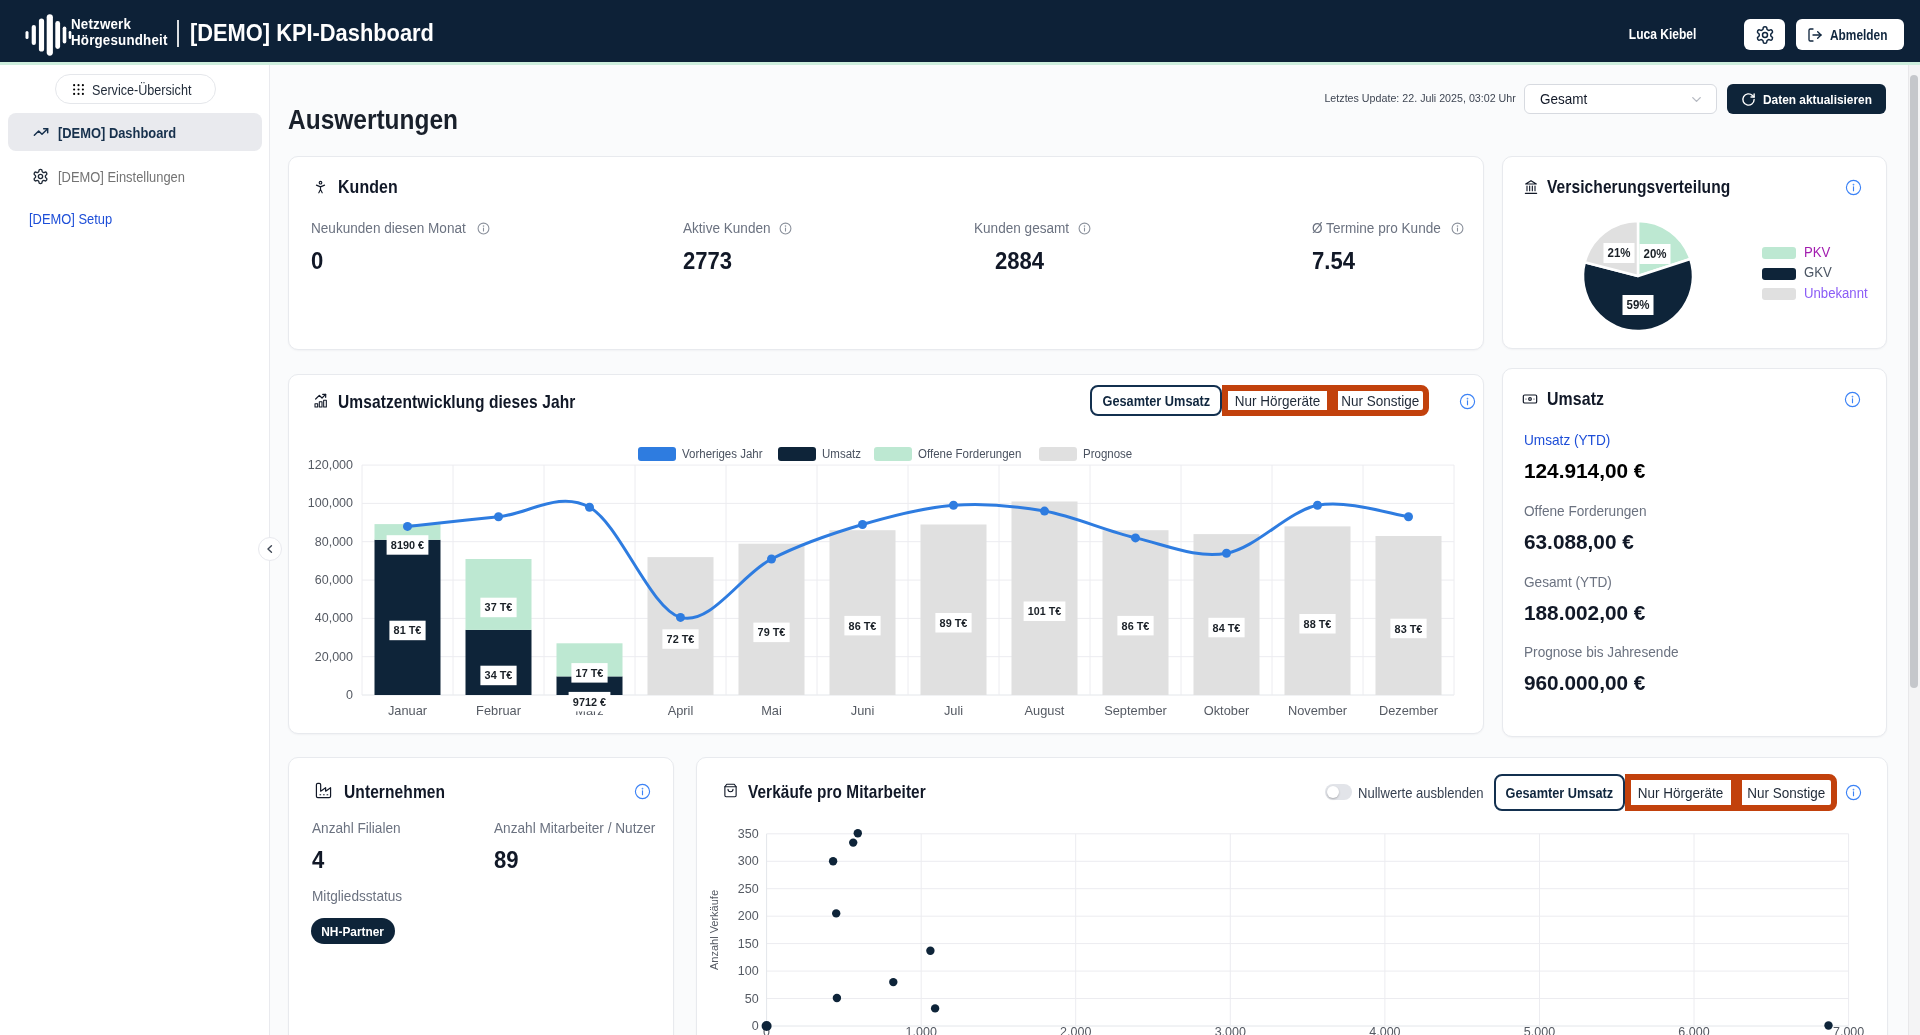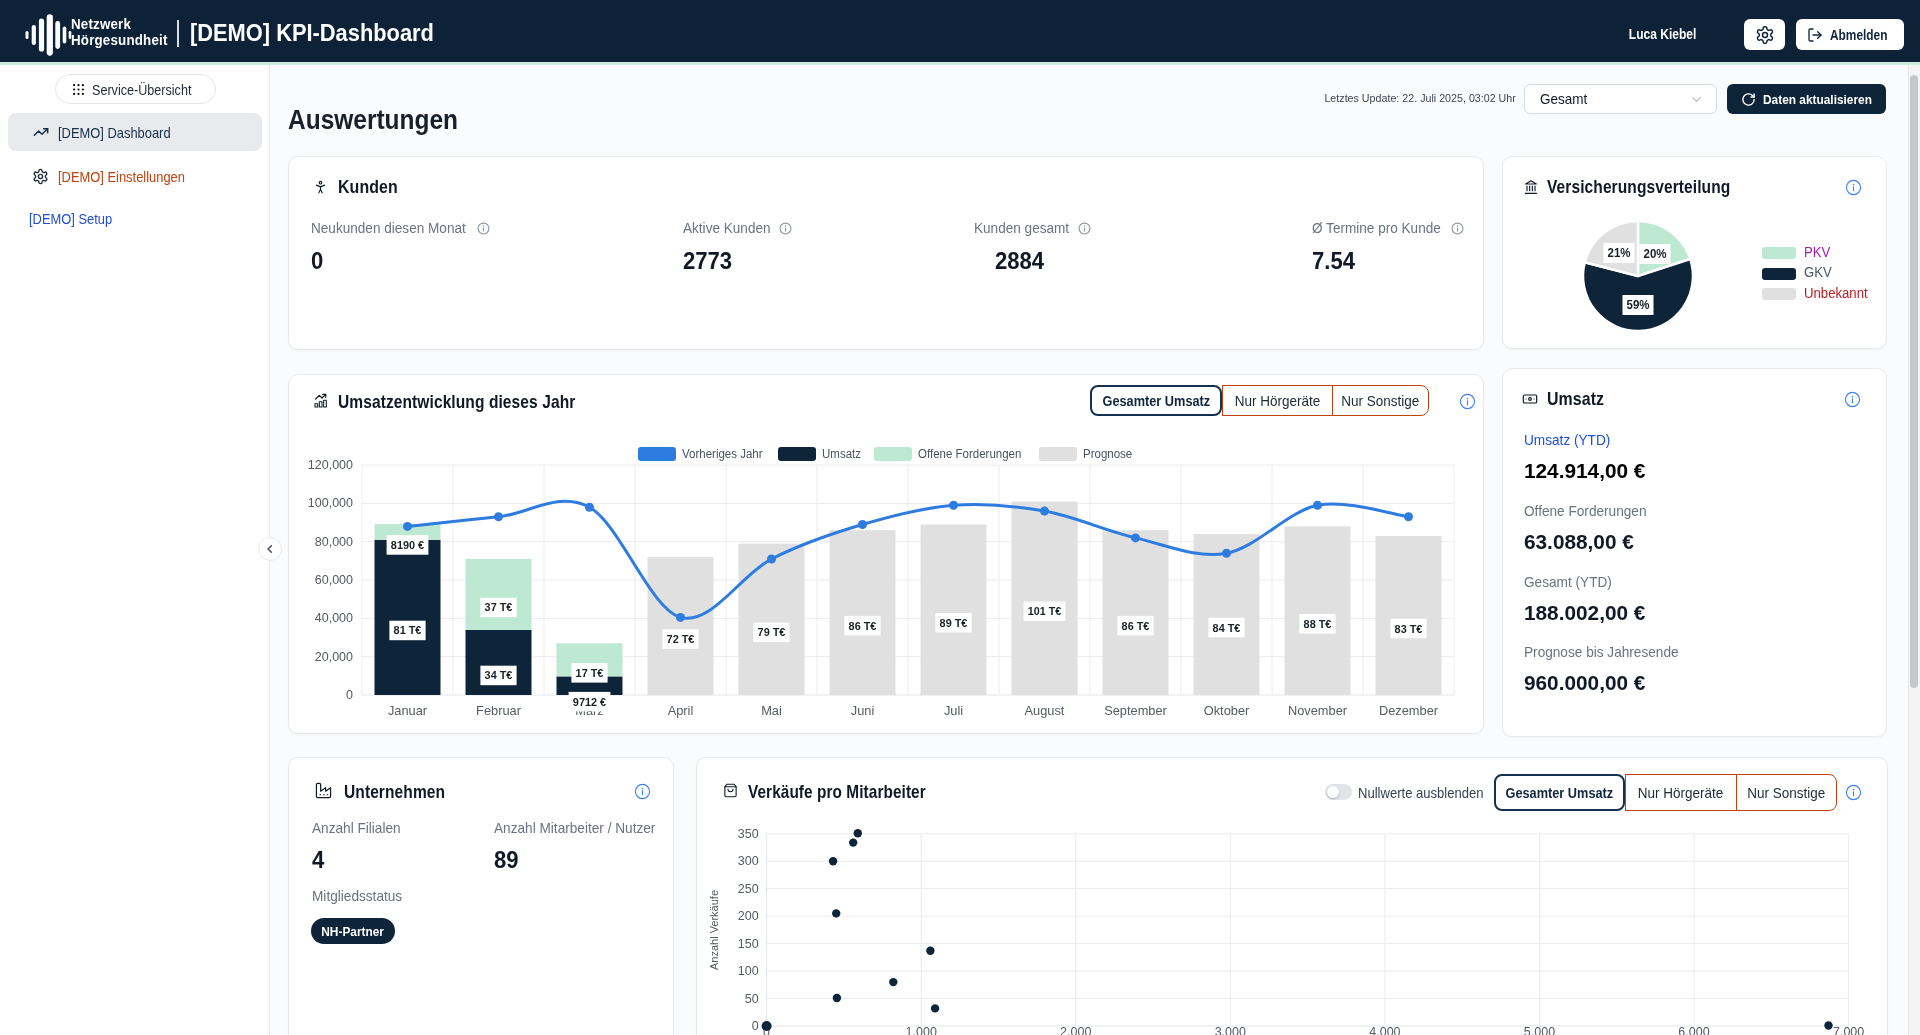--- a/index.html
+++ b/index.html
@@ -4,21 +4,21 @@
 *{margin:0;padding:0;box-sizing:border-box}
 html,body{width:1920px;height:1035px;overflow:hidden}
 body{font-family:"Liberation Sans",sans-serif;background:#fafbfc;position:relative}
 .abs{position:absolute}
 .card{position:absolute;background:#fff;border:1px solid #e8eaee;border-radius:10px;box-shadow:0 1px 2px rgba(16,24,40,.04)}
 .ctitle{position:absolute;font-size:18.5px;font-weight:700;color:#111827;letter-spacing:.1px}
 .klabel{display:flex;align-items:center;font-size:14px;color:#6b7280;white-space:nowrap}
 .kval{position:absolute;font-size:24px;font-weight:700;color:#111827}
 .btn{position:absolute;display:flex;align-items:center;justify-content:center;background:#fff;border-radius:8px;font-size:15px;color:#1f2937;white-space:nowrap}
 .btn.on{border:2px solid #13304f;color:#10263e;font-weight:700}
-.btn.off{border:1px solid #c2410c}
+.btn.off{border:6px solid #c2410c}
 
 </style></head><body>
 <div class="abs" style="left:0;top:0;width:1920px;height:62px;background:#0d2137"></div>
 <div class="abs" style="left:0;top:62px;width:1920px;height:3px;background:#cdeedd"></div>
 <svg class="abs" style="left:0;top:0" width="90" height="62" viewBox="0 0 90 62" fill="#fff">
     <rect x="25.5" y="31.0" width="3.0" height="8.0" rx="1.5"></rect>
     <rect x="31.7" y="25.0" width="4.2" height="20.0" rx="2.1"></rect>
     <rect x="38.9" y="18.5" width="5.2" height="33.0" rx="2.6"></rect>
     <rect x="46.7" y="14.2" width="6.2" height="41.5" rx="3.1"></rect>
     <rect x="55.3" y="21.0" width="4.8" height="28.0" rx="2.4"></rect>
@@ -53,26 +53,26 @@
     <circle cx="5" cy="19" r="1.7" fill="currentColor" stroke="none"></circle>
     <circle cx="12" cy="19" r="1.7" fill="currentColor" stroke="none"></circle>
     <circle cx="19" cy="19" r="1.7" fill="currentColor" stroke="none"></circle>
   </svg>
 <div class="abs" style="left:92px;top:81.5px;font-size:14px;color:#1f2937;font-weight:500"><span style="display:inline-block;transform:scaleX(0.9);transform-origin:0 50%;white-space:pre">Service-Übersicht</span></div>
 <div class="abs" style="left:8px;top:113px;width:254px;height:38px;background:#e9eaee;border-radius:8px"></div>
 <svg style="position:absolute;left:33px;top:124px" width="16" height="16" viewBox="0 0 24 24" fill="none" stroke="#16304c" stroke-width="2.2" stroke-linecap="round" stroke-linejoin="round">
     <path d="M22 7l-8.5 8.5-5-5L2 17"></path>
     <path d="M16 7h6v6"></path>
   </svg>
-<div class="abs" style="left:58px;top:123.5px;font-size:15px;color:#16304c;font-weight:400"><span style="display:inline-block;transform:scaleX(0.86);transform-origin:0 50%;white-space:pre">[DEMO] Dashboard</span></div>
+<div class="abs" style="left:58px;top:123.5px;font-size:15px;color:#16304c;font-weight:700"><span style="display:inline-block;transform:scaleX(0.86);transform-origin:0 50%;white-space:pre">[DEMO] Dashboard</span></div>
 <svg style="position:absolute;left:32px;top:167.5px" width="17" height="17" viewBox="0 0 24 24" fill="none" stroke="#1f2937" stroke-width="1.9" stroke-linecap="round" stroke-linejoin="round">
     <path d="M12.22 2h-.44a2 2 0 0 0-2 2v.18a2 2 0 0 1-1 1.73l-.43.25a2 2 0 0 1-2 0l-.15-.08a2 2 0 0 0-2.73.73l-.22.38a2 2 0 0 0 .73 2.73l.15.1a2 2 0 0 1 1 1.72v.51a2 2 0 0 1-1 1.74l-.15.09a2 2 0 0 0-.73 2.73l.22.38a2 2 0 0 0 2.73.73l.15-.08a2 2 0 0 1 2 0l.43.25a2 2 0 0 1 1 1.73V20a2 2 0 0 0 2 2h.44a2 2 0 0 0 2-2v-.18a2 2 0 0 1 1-1.73l.43-.25a2 2 0 0 1 2 0l.15.08a2 2 0 0 0 2.73-.73l.22-.39a2 2 0 0 0-.73-2.73l-.15-.08a2 2 0 0 1-1-1.74v-.5a2 2 0 0 1 1-1.74l.15-.09a2 2 0 0 0 .73-2.73l-.22-.38a2 2 0 0 0-2.73-.73l-.15.08a2 2 0 0 1-2 0l-.43-.25a2 2 0 0 1-1-1.73V4a2 2 0 0 0-2-2z"></path>
     <circle cx="12" cy="12" r="3"></circle>
   </svg>
-<div class="abs" style="left:58px;top:168px;font-size:15px;color:#c2410c"><span style="display:inline-block;transform:scaleX(0.86);transform-origin:0 50%;white-space:pre">[DEMO] Einstellungen</span></div>
+<div class="abs" style="left:58px;top:168px;font-size:15px;color:#737373"><span style="display:inline-block;transform:scaleX(0.86);transform-origin:0 50%;white-space:pre">[DEMO] Einstellungen</span></div>
 <div class="abs" style="left:29px;top:209.5px;font-size:15px;color:#1d4ed8"><span style="display:inline-block;transform:scaleX(0.86);transform-origin:0 50%;white-space:pre">[DEMO] Setup</span></div>
 <div class="abs" style="left:258px;top:537px;width:24px;height:24px;background:#fff;border:1px solid #e8e9ee;border-radius:50%"></div>
 <svg class="abs" style="left:263px;top:542px" width="14" height="14" viewBox="0 0 24 24" fill="none" stroke="#3f4754" stroke-width="2.4" stroke-linecap="round" stroke-linejoin="round">
     <path d="m14.5 6.5-6 5.5 6 5.5"></path>
   </svg>
 <div class="abs" style="left:288px;top:104px;font-size:27.5px;font-weight:700;color:#19202b"><span style="display:inline-block;transform:scaleX(0.89);transform-origin:0 50%;white-space:pre">Auswertungen</span></div>
 <div class="abs" style="left:1216px;top:91.5px;width:300px;text-align:right;font-size:11.5px;color:#3f4653"><span style="display:inline-block;transform:scaleX(0.93);transform-origin:100% 50%;white-space:pre">Letztes Update: 22. Juli 2025, 03:02 Uhr</span></div>
 <div class="abs" style="left:1524px;top:84px;width:193px;height:30px;background:#fff;border:1px solid #d7dae0;border-radius:6px"></div>
 <div class="abs" style="left:1540px;top:91px;font-size:14.5px;color:#111827"><span style="display:inline-block;transform:scaleX(0.93);transform-origin:0 50%;white-space:pre">Gesamt</span></div>
 <svg class="abs" style="left:1689px;top:92px" width="15" height="15" viewBox="0 0 24 24" fill="none" stroke="#b6bac2" stroke-width="2.2" stroke-linecap="round" stroke-linejoin="round">
@@ -152,21 +152,21 @@
 <svg style="position:absolute;left:1844.5px;top:178.5px" width="17" height="17" viewBox="0 0 24 24" fill="none" stroke="#3b82f6" stroke-width="1.6" stroke-linecap="round">
     <circle cx="12" cy="12" r="10"></circle>
     <line x1="12" y1="11" x2="12" y2="16.5"></line>
     <circle cx="12" cy="7.8" r="0.4" fill="#3b82f6"></circle>
   </svg>
 <div class="abs" style="left:1762px;top:247.0px;width:34px;height:12px;border-radius:3px;background:#bde8d2"></div>
 <div class="abs" style="left:1804px;top:243.5px;font-size:14px;color:#a21caf"><span style="display:inline-block;transform:scaleX(0.94);transform-origin:0 50%;white-space:pre">PKV</span></div>
 <div class="abs" style="left:1762px;top:267.5px;width:34px;height:12px;border-radius:3px;background:#0e2439"></div>
 <div class="abs" style="left:1804px;top:264.0px;font-size:14px;color:#4b5563"><span style="display:inline-block;transform:scaleX(0.94);transform-origin:0 50%;white-space:pre">GKV</span></div>
 <div class="abs" style="left:1762px;top:288.0px;width:34px;height:12px;border-radius:3px;background:#e0e0e0"></div>
-<div class="abs" style="left:1804px;top:284.5px;font-size:14px;color:#b91c1c"><span style="display:inline-block;transform:scaleX(0.94);transform-origin:0 50%;white-space:pre">Unbekannt</span></div>
+<div class="abs" style="left:1804px;top:284.5px;font-size:14px;color:#8b5cf6"><span style="display:inline-block;transform:scaleX(0.94);transform-origin:0 50%;white-space:pre">Unbekannt</span></div>
 <div class="card" style="left:288px;top:374px;width:1196px;height:360px">
     <svg width="1196" height="360" viewBox="0 0 1196 360" font-family="Liberation Sans, sans-serif" style="position:absolute;left:0;top:0">
       <line x1="73.0" y1="320.0" x2="1165.0" y2="320.0" stroke="#e3e6ea"></line>
       <text x="64.0" y="324.0" font-size="12.5" fill="#555a63" text-anchor="end">0</text>
       <line x1="73.0" y1="281.7" x2="1165.0" y2="281.7" stroke="#ececf0"></line>
       <text x="64.0" y="285.7" font-size="12.5" fill="#555a63" text-anchor="end">20,000</text>
       <line x1="73.0" y1="243.4" x2="1165.0" y2="243.4" stroke="#ececf0"></line>
       <text x="64.0" y="247.4" font-size="12.5" fill="#555a63" text-anchor="end">40,000</text>
       <line x1="73.0" y1="205.1" x2="1165.0" y2="205.1" stroke="#ececf0"></line>
       <text x="64.0" y="209.1" font-size="12.5" fill="#555a63" text-anchor="end">60,000</text>

